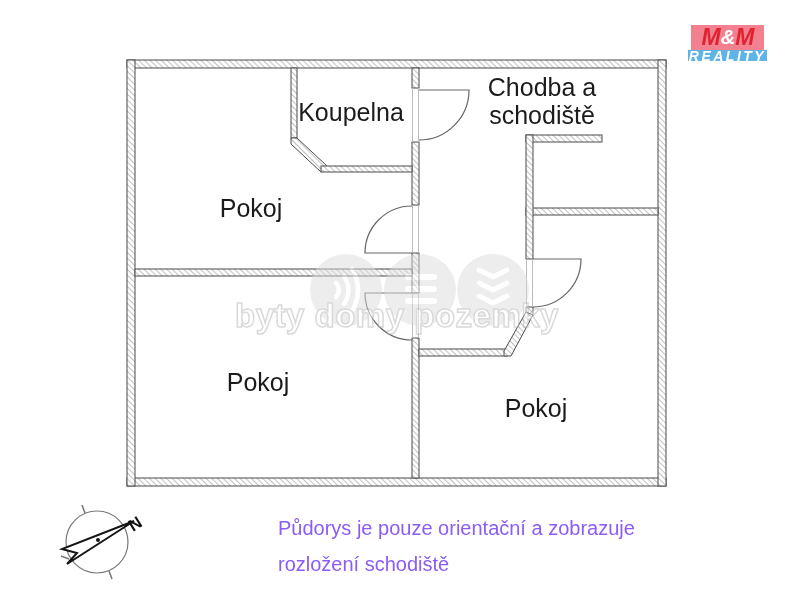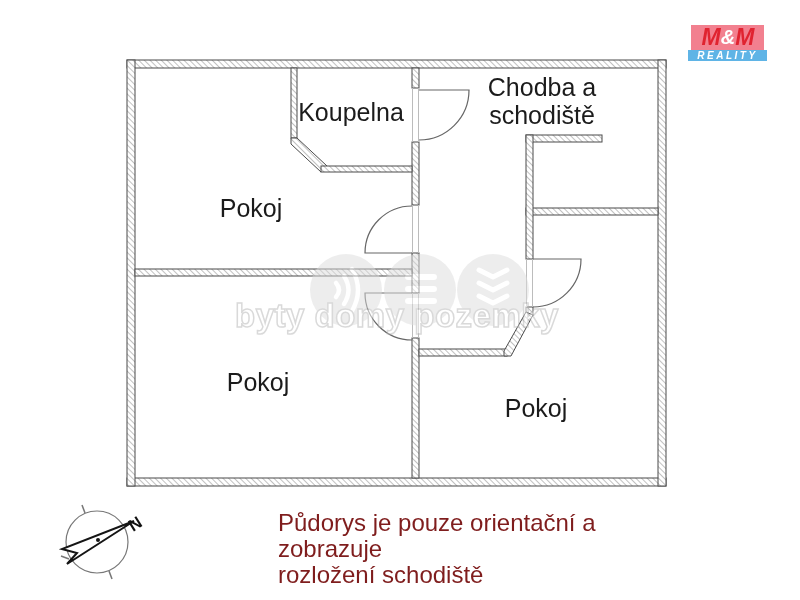--- a/index.html
+++ b/index.html
@@ -4,36 +4,36 @@
 <style>
   html,body{margin:0;padding:0;background:#fff;}
   .stage{
     position:relative;width:800px;height:600px;background:#ffffff;overflow:hidden;
     font-family:"Liberation Sans", sans-serif;
   }
   svg text{font-family:"Liberation Sans", sans-serif;}
   .room-label{font-size:25px;fill:#1b1b1b;}
   .caption{
     position:absolute;left:278px;top:510px;width:420px;
-    font-size:24px;line-height:26px;color:#7f1d1d;
+    font-size:20px;line-height:36px;color:#8b5cf6;
   }
   .caption span{display:block;}
   
   .logo{position:absolute;top:25px;right:33px;width:79px;}
   .logo-box{
     width:73px;height:25px;margin-left:3px;background:#f2808f;
     display:flex;align-items:center;justify-content:center;
     font-weight:bold;font-style:italic;font-size:23px;line-height:23px;
     letter-spacing:-1px;color:#e02330;
   }
   .logo-box .amp{color:#ffffff;font-size:20px;padding:0 1px;}
   .logo-bar{
     width:79px;height:11px;background:#5fb4e6;
     display:flex;align-items:center;justify-content:center;
-    font-weight:bold;font-style:italic;font-size:10px;
+    font-weight:bold;font-style:italic;font-size:14px;
     letter-spacing:2.5px;color:#ffffff;
   }
 </style>
 </head>
 <body>
 
 <div class="stage">
 
   <svg width="800" height="600" viewBox="0 0 800 600">
     <defs>

